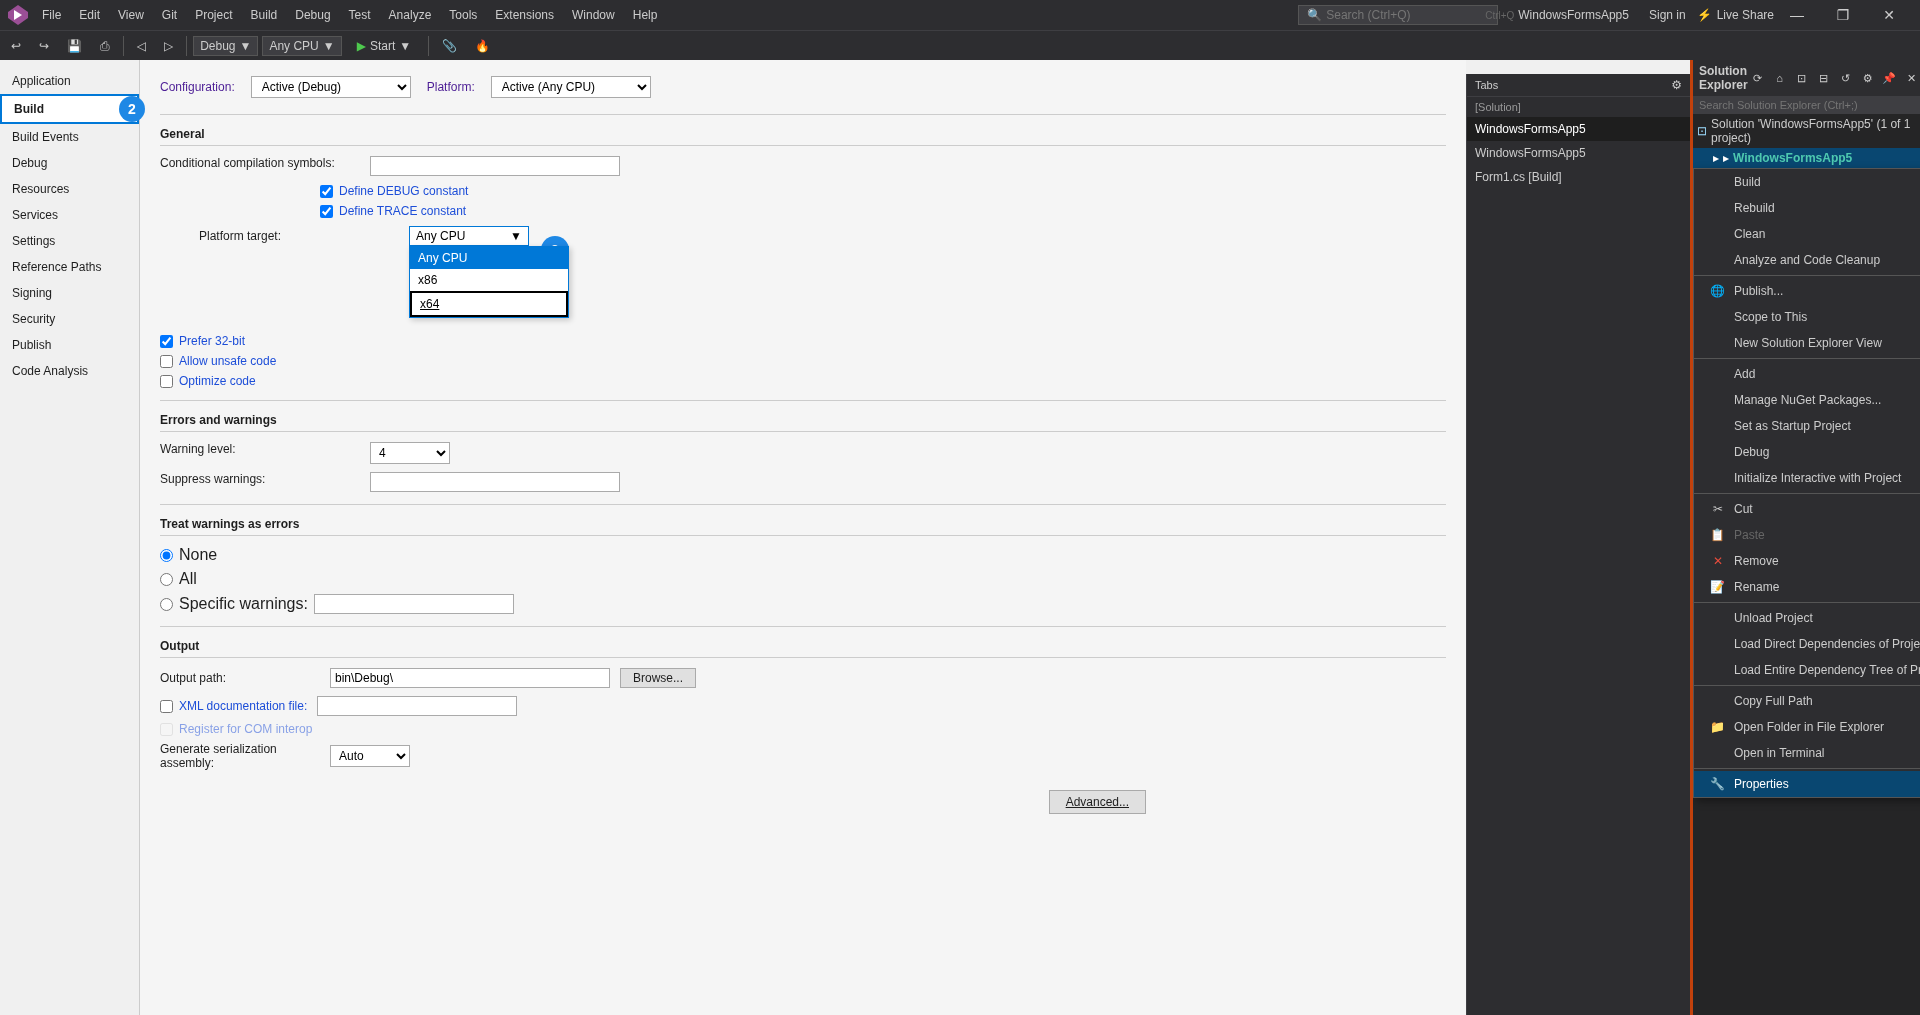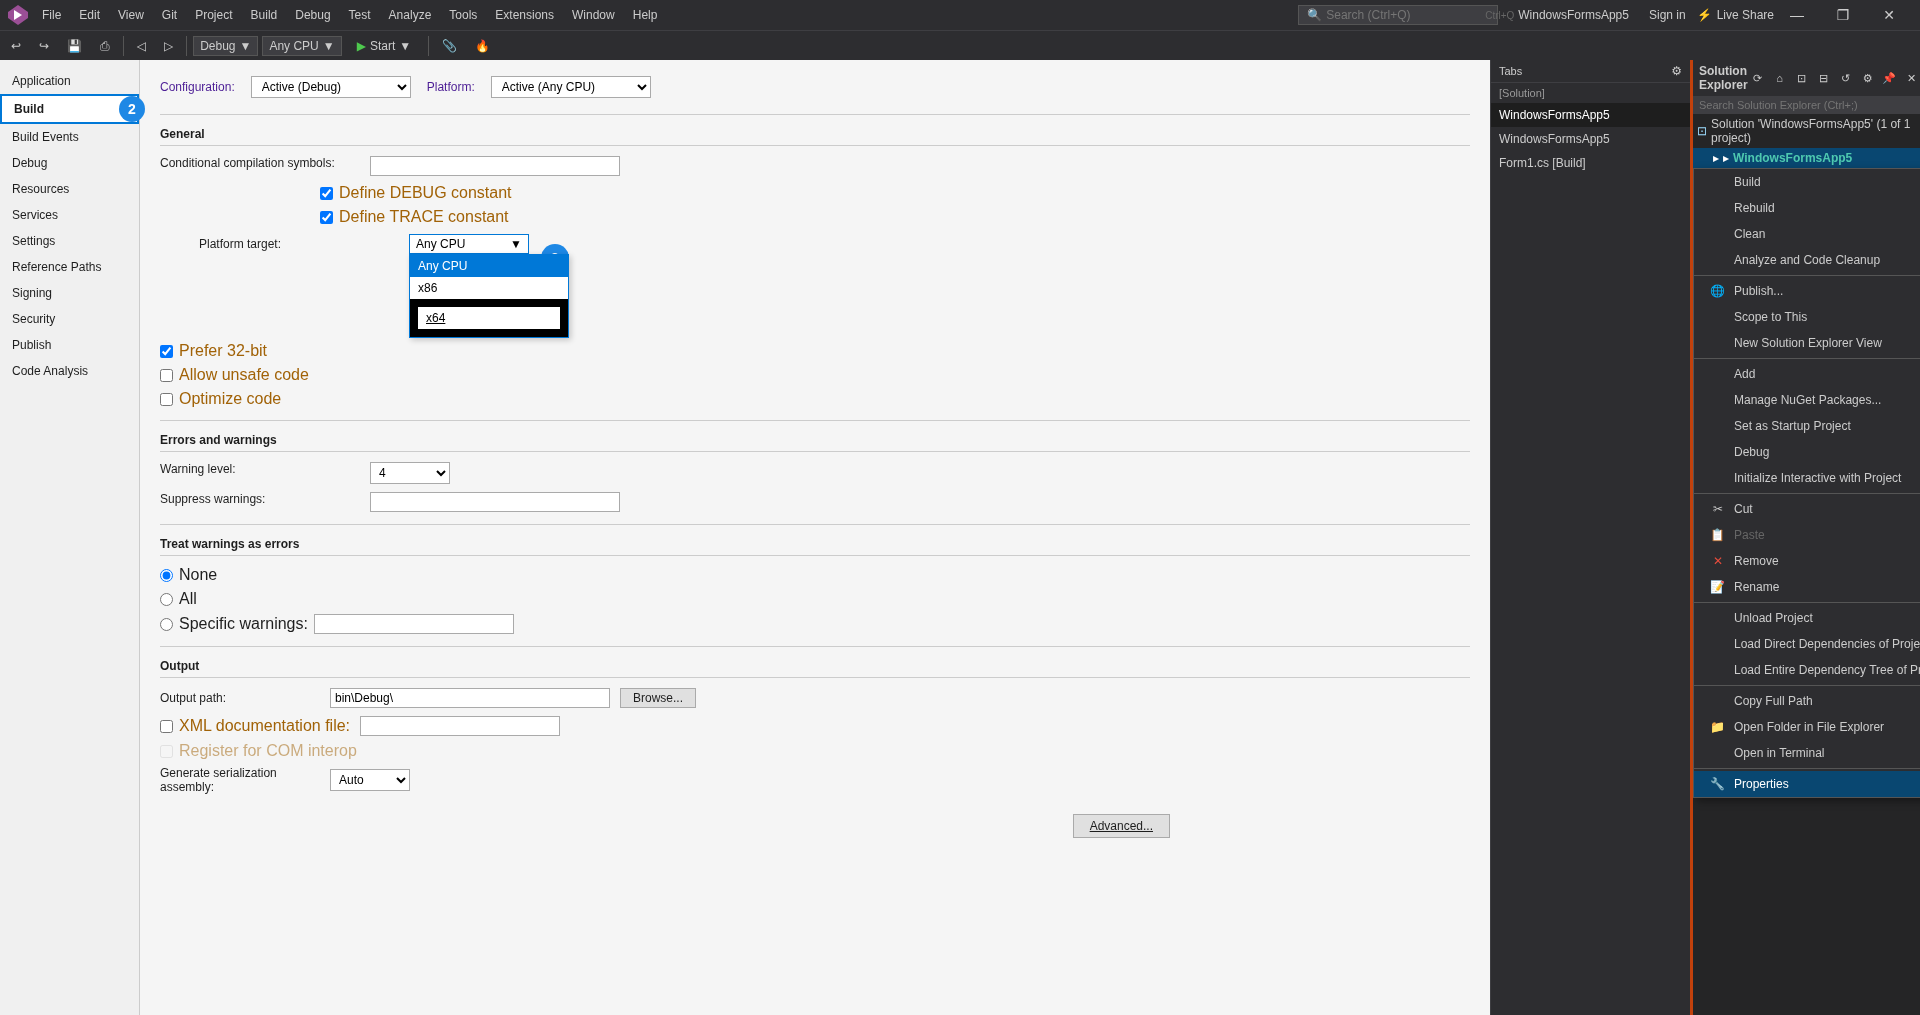--- a/index.html
+++ b/index.html
@@ -148,21 +148,21 @@
       font-size: 12px;
       width: 250px;
     }
     .checkbox-row {
       display: flex;
       align-items: center;
       gap: 6px;
       margin-bottom: 6px;
     }
     .checkbox-row input[type=checkbox] { width: 13px; height: 13px; }
-    .checkbox-row label { font-size: 16px; color: #a16207; }
+    .checkbox-row label { font-size: 12px; color: #1d4ed8; }
     .platform-select {
       background: #fff;
       border: 1px solid #0078d7;
       padding: 2px 6px;
       font-size: 12px;
       width: 120px;
       cursor: pointer;
       display: flex;
       align-items: center;
       justify-content: space-between;
@@ -219,25 +219,26 @@
       background: #e0e0e0;
       border: 1px solid #aaa;
       padding: 2px 12px;
       font-size: 12px;
       cursor: pointer;
       color: #1e1e1e;
     }
 
     
     .tabs-panel {
-      width: 200px;
+      width: 224px;
       background: #2d2d30;
       border-left: 1px solid #3e3e42;
       flex-shrink: 0;
       padding: 0;
+      margin-top: 14px;
     }
     .tabs-header {
       display: flex;
       align-items: center;
       padding: 4px 8px;
       background: #2d2d30;
       color: #ccc;
       font-size: 11px;
       border-bottom: 1px solid #3e3e42;
       justify-content: space-between;
@@ -482,21 +483,21 @@
       <span class="field-label">Platform target:</span>
       <div style="position:relative;">
         <div class="platform-select">
           <span>Any CPU</span>
           <span>▼</span>
         </div>
 
         <div class="platform-dropdown-menu">
           <div class="item selected">Any CPU</div>
           <div class="item">x86</div>
-          <div class="item highlighted" style="border:8px solid #000000;text-decoration:underline;">x64</div>
+          <div class="item highlighted" style="border:2px solid #000000;text-decoration:underline;">x64</div>
         </div>
 
         <div class="num-badge" style="position:absolute;bottom:-18px;right:-40px;width:28px;height:28px;font-size:14px;">3</div>
       </div>
     </div>
 
     <div style="height: 80px;"></div>
 
     <div class="checkbox-row">
       <input type="checkbox" checked="" id="cb-32bit" style="">

